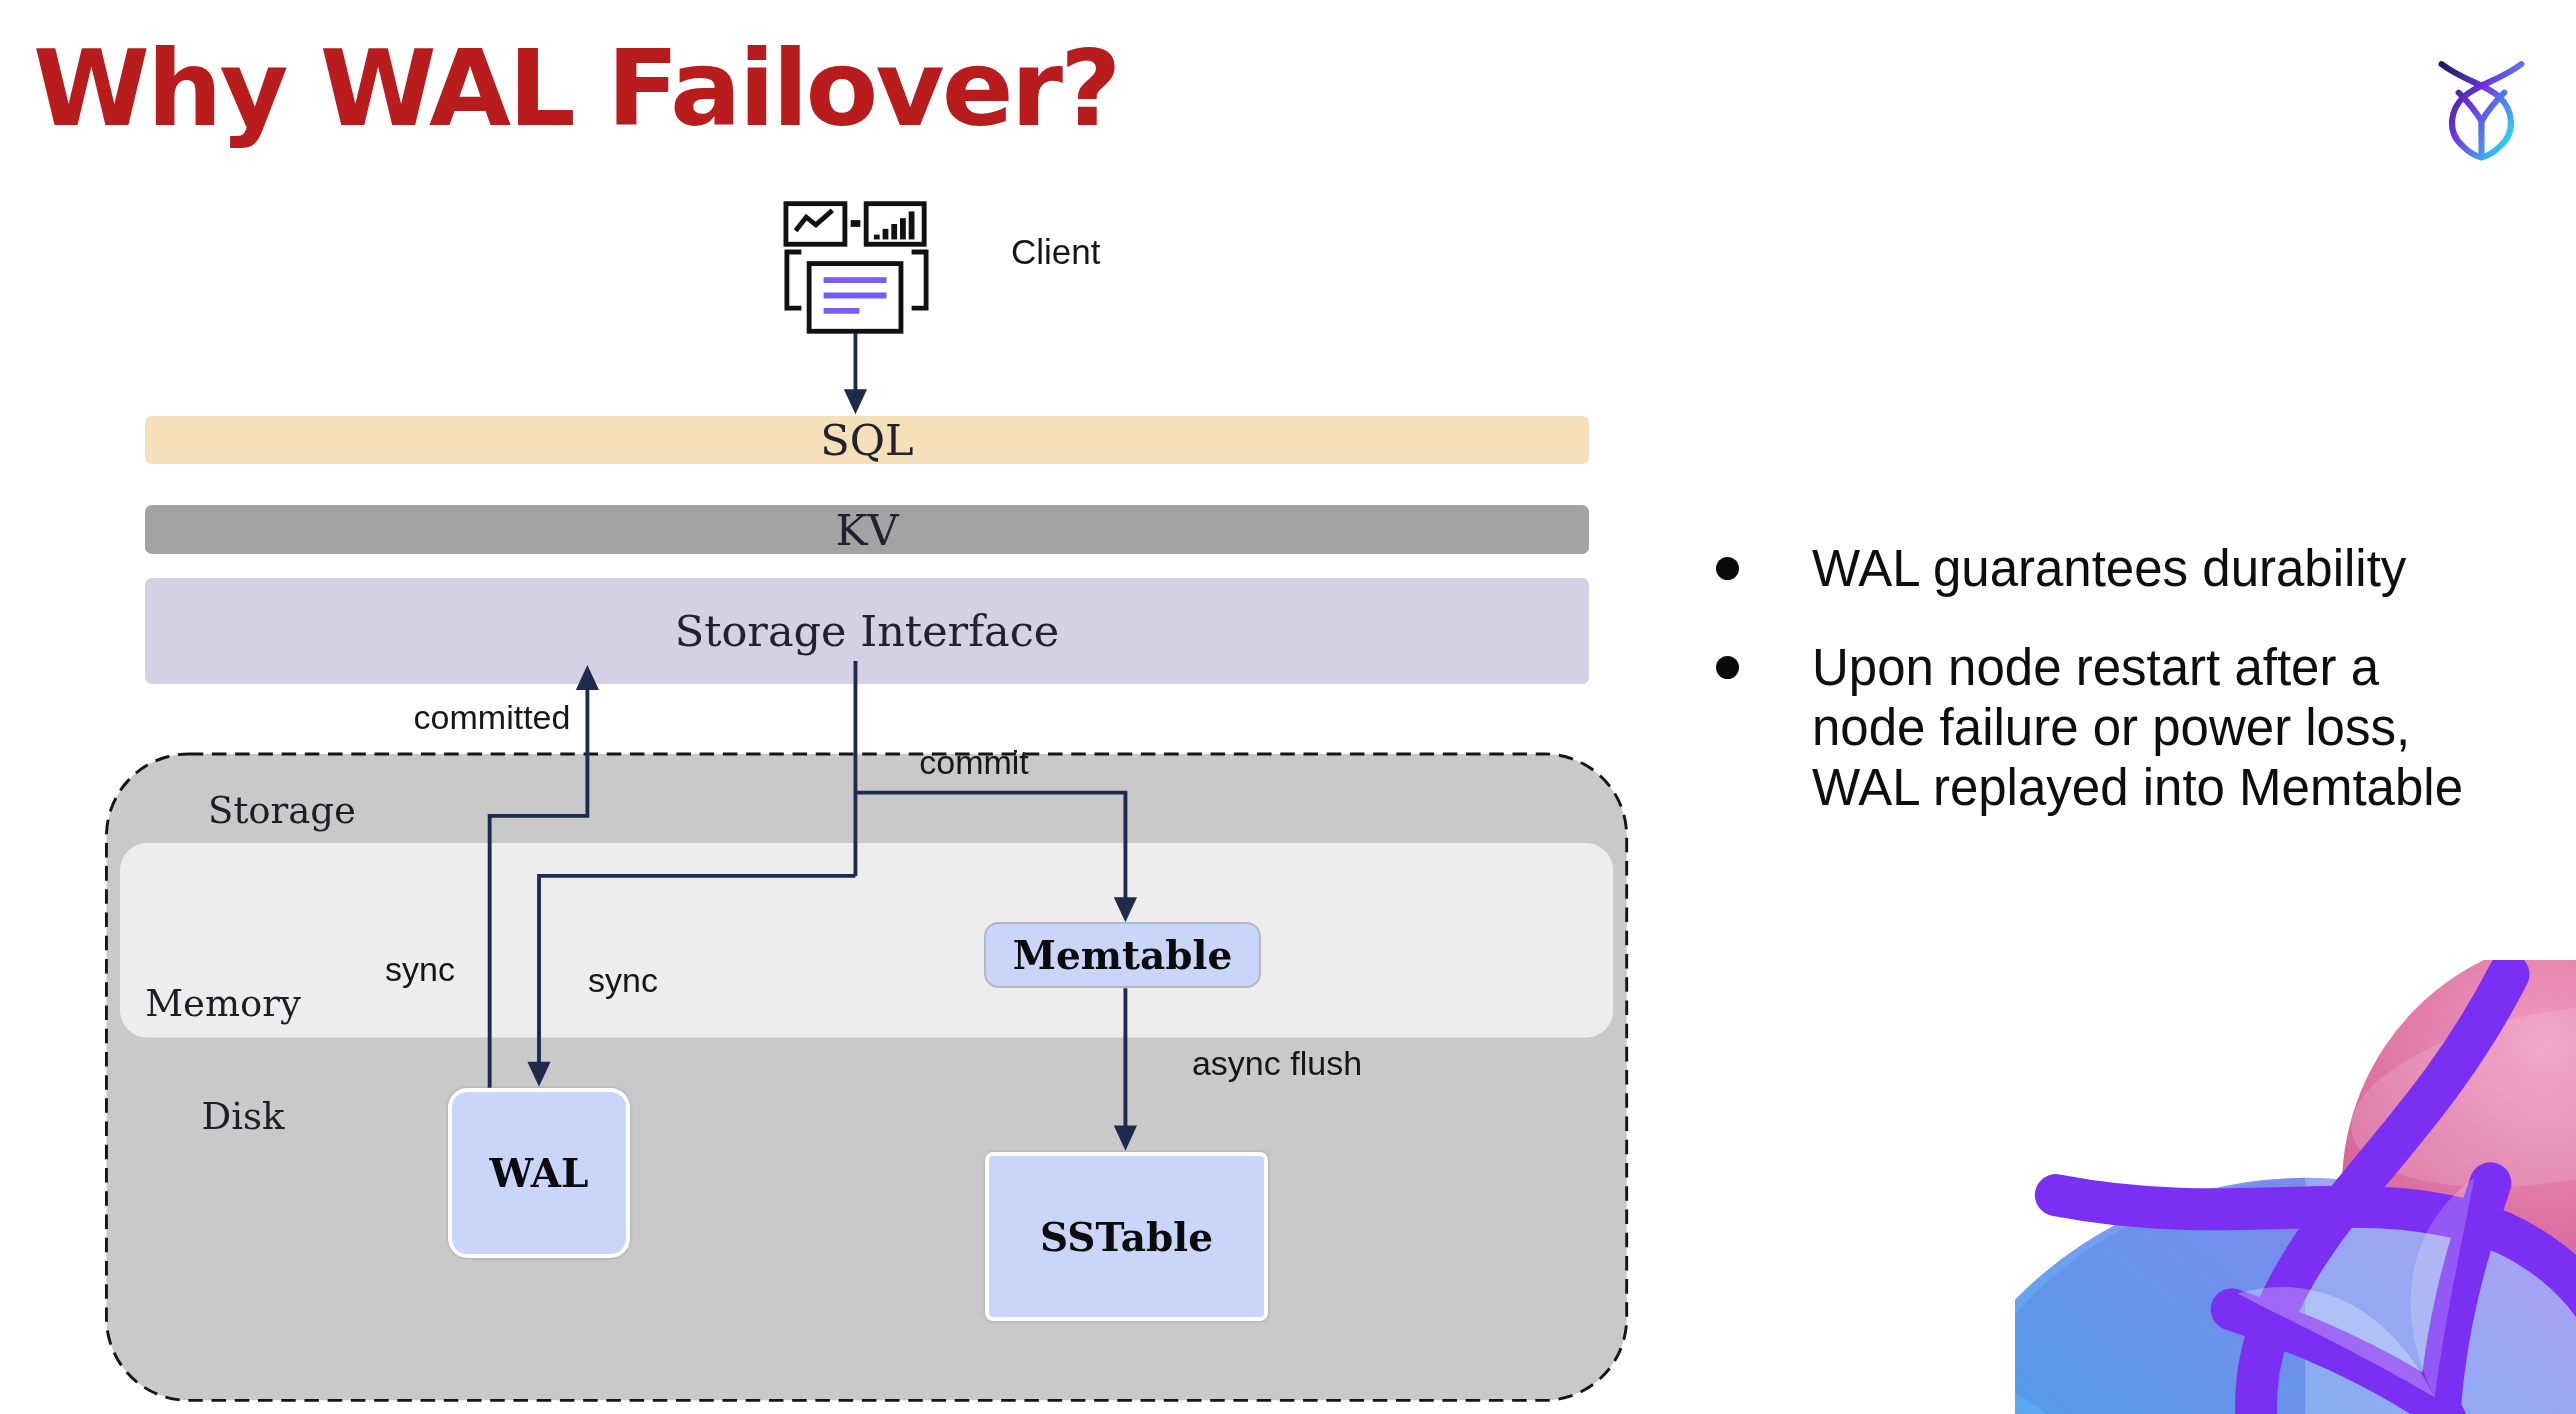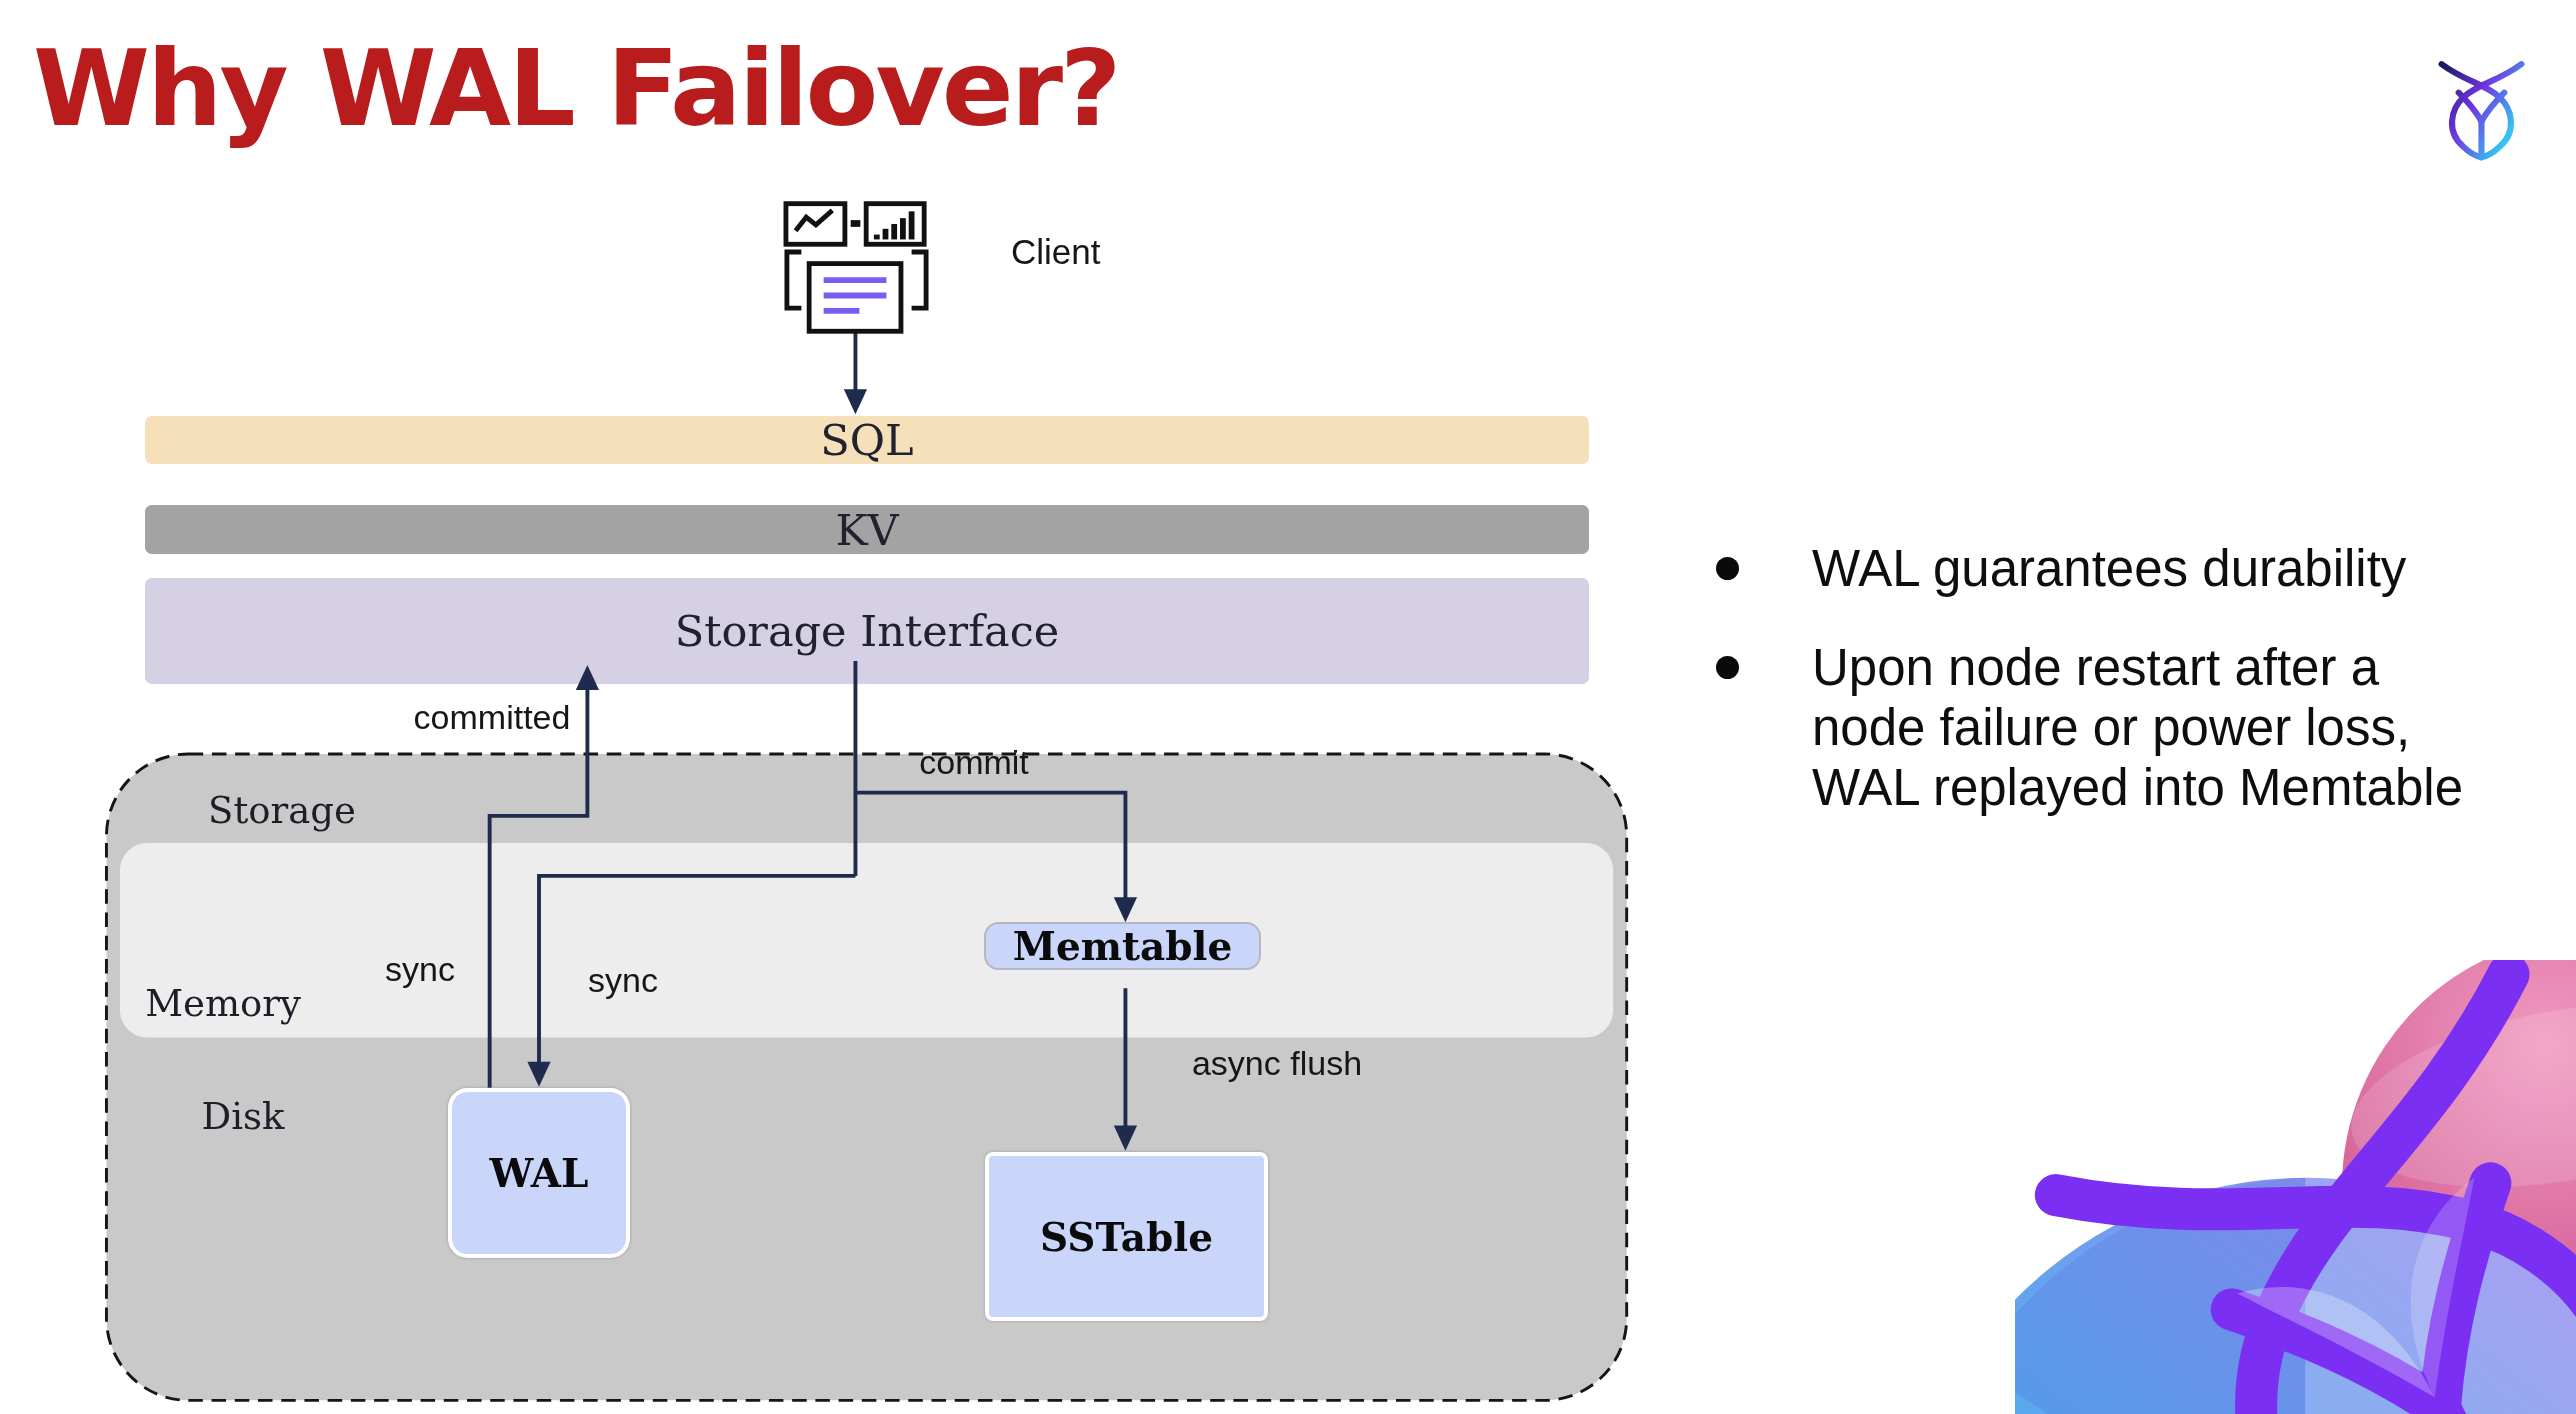--- a/index.html
+++ b/index.html
@@ -50,21 +50,21 @@
 
   
   .node{
     background:#cad6f9;
     display:flex;align-items:center;justify-content:center;
     font-family:"DejaVu Serif","Liberation Serif",serif;
     font-weight:bold;color:#0b0b0e;
     box-sizing:border-box;
   }
   .node.memtable{
-    left:984px;top:922px;width:277px;height:48px;
+    left:984px;top:922px;width:277px;height:66px;
     border:2.9px solid #b5b8c2;border-radius:14.5px;font-size:39px;text-align:center;
   }
   .node.wal{
     left:448px;top:1088px;width:182px;height:170px;
     border:4.8px solid #ffffff;border-radius:19.4px;font-size:39px;
     box-shadow:0 0 2.9px rgba(110,110,125,.55);
   }
   .node.sstable{
     left:985px;top:1152px;width:283px;height:169px;
     border:4.8px solid #ffffff;border-radius:8px;font-size:39px;

